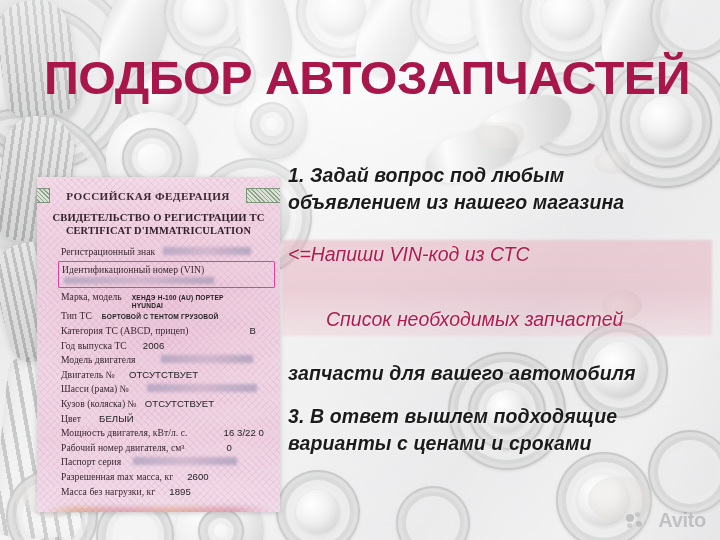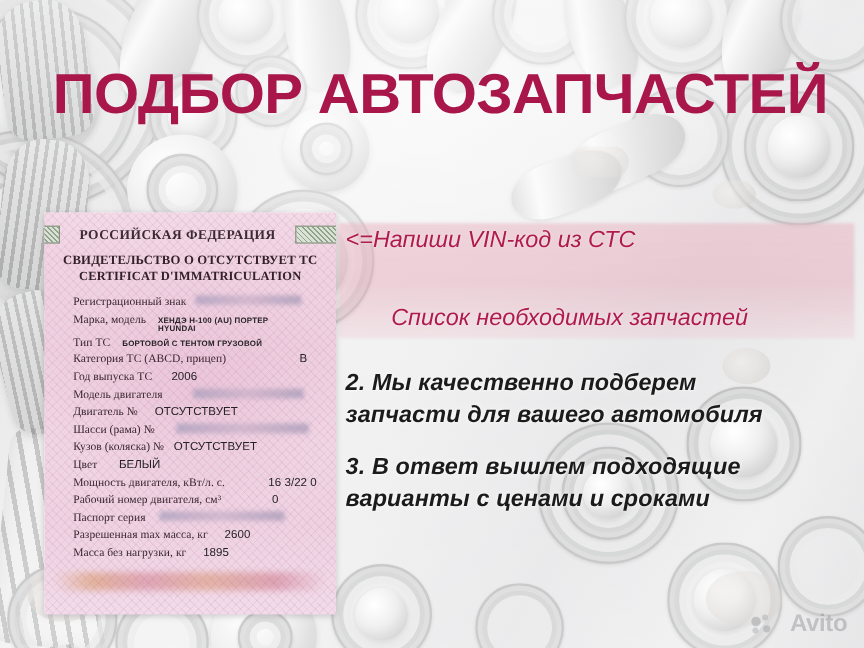--- a/index.html
+++ b/index.html
@@ -387,30 +387,38 @@
   <div class="cert">
     <div class="cert-guilloche"></div>
     <div class="cert-inner">
 
       <div class="cert-head-row">
         <span class="emblem"></span>
         <span class="cert-country">РОССИЙСКАЯ ФЕДЕРАЦИЯ</span>
         <span class="emblem wide"></span>
       </div>
 
-      <div class="cert-t1">СВИДЕТЕЛЬСТВО О ОТСУТСТВУЕТ ТС</div>
+      <div class="cert-t1">СВИДЕТЕЛЬСТВО О РЕГИСТРАЦИИ ТС</div>
       <div class="cert-t2">CERTIFICAT D'IMMATRICULATION</div>
 
       <div class="cert-fields">
 
         <div class="fld">
           <span class="lbl">Регистрационный знак</span>
           <span class="redact" style="width:88px;"></span>
         </div>
 
+        <div class="vin-box">
+          <div class="fld">
+            <span class="lbl">Идентификационный номер (VIN)</span>
+          </div>
+          <div class="fld">
+            <span class="redact" style="width:150px;height:7px;margin-left:2px;"></span>
+          </div>
+        </div>
 
         <div class="fld">
           <span class="lbl">Марка, модель</span>
           <span class="val tiny">ХЕНДЭ Н-100 (AU) ПОРТЕР
 HYUNDAI</span>
         </div>
 
         <div class="fld">
           <span class="lbl">Тип ТС</span>
           <span class="val tiny">БОРТОВОЙ С ТЕНТОМ ГРУЗОВОЙ</span>
@@ -477,29 +485,32 @@
         </div>
 
       </div>
 
       <div class="cert-bottom-blur"></div>
     </div>
   </div>
 
   <div class="col-right">
 
+    <div class="para p1">
+      <span class="ln">1. Задай вопрос под любым</span>
+      <span class="ln">объявлением из нашего магазина</span>
+    </div>
 
     <div class="highlight-block">
       <div class="hl-band"></div>
       <span class="hl-line l1">&lt;=Напиши VIN-код из СТС</span>
       <span class="hl-line l2">Список необходимых запчастей</span>
     </div>
 
     <div class="para p2">
-      <span class="ln">2. Мы качественно подберем</span>
       <span class="ln">запчасти для вашего автомобиля</span>
     </div>
 
     <div class="para p3">
       <span class="ln">3. В ответ вышлем подходящие</span>
       <span class="ln">варианты с ценами и сроками</span>
     </div>
 
   </div>
 

